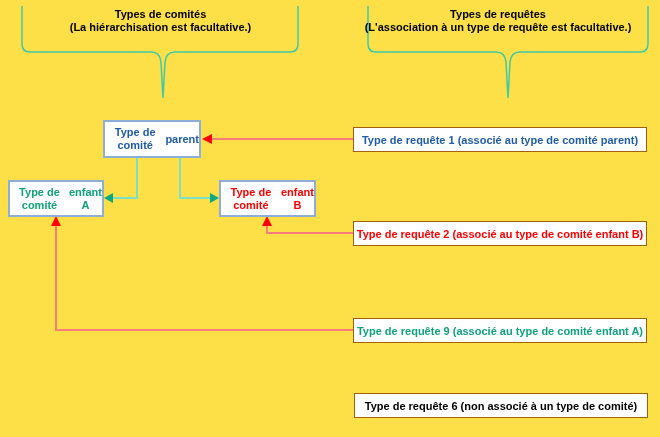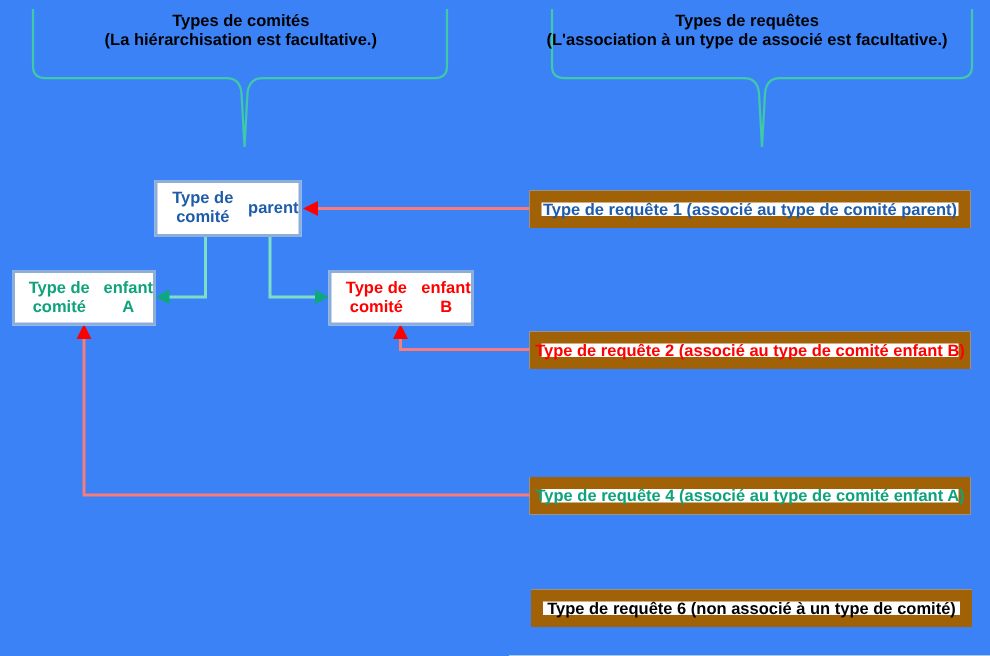--- a/index.html
+++ b/index.html
@@ -5,21 +5,21 @@
   html, body {
     margin: 0;
     padding: 0;
     background: #ffffff;
     font-family: "Liberation Sans", sans-serif;
   }
   .canvas {
     position: relative;
     width: 660px;
     height: 437px;
-    background: #3b82f6;
+    background: #fde047;
     overflow: hidden;
   }
   .svg-layer {
     position: absolute;
     left: 0;
     top: 0;
     width: 660px;
     height: 437px;
   }
   .brace-caption {
@@ -48,21 +48,21 @@
     justify-content: flex-start;
     text-align: center;
     font-size: 11px;
     font-weight: bold;
     line-height: 13px;
   }
   .rbox {
     position: absolute;
     box-sizing: border-box;
     background: #ffffff;
-    border: 8px solid #a16207;
+    border: 1px solid #a16207;
     display: flex;
     align-items: center;
     justify-content: center;
     text-align: center;
     font-size: 11px;
     font-weight: bold;
     line-height: 12px;
     white-space: nowrap;
   }
   .txt-blue  { color: #1f5ca9; }
@@ -107,21 +107,21 @@
     </g>
   </svg>
 
   <div class="brace-caption" style="left:13px; top:8px; width:295px;">
     <div class="title">Types de comités</div>
     <div class="subtitle">(La hiérarchisation est facultative.)</div>
   </div>
 
   <div class="brace-caption" style="left:348px; top:8px; width:300px;">
     <div class="title">Types de requêtes</div>
-    <div class="subtitle">(L'association à un type de associé est facultative.)</div>
+    <div class="subtitle">(L'association à un type de requête est facultative.)</div>
   </div>
 
   <div class="cbox txt-blue" style="left:103px; top:120px; width:98px; height:38px;">
     <span>Type de comité</span>
     <span>parent</span>
   </div>
 
   <div class="cbox txt-teal" style="left:8px; top:180px; width:96px; height:37px;">
     <span>Type de comité</span>
     <span>enfant A</span>
@@ -134,20 +134,20 @@
 
   <div class="rbox txt-blue" style="left:353px; top:127px; width:294px; height:25px;">
     <span>Type de requête 1 (associé au type de comité parent)</span>
   </div>
 
   <div class="rbox txt-red" style="left:353px; top:221px; width:294px; height:25px;align-items:center;">
     <span>Type de requête 2 (associé au type de comité enfant B)</span>
   </div>
 
   <div class="rbox txt-teal" style="left:353px; top:318px; width:294px; height:25px;">
-    <span>Type de requête 4 (associé au type de comité enfant A)</span>
+    <span>Type de requête 9 (associé au type de comité enfant A)</span>
   </div>
 
   <div class="rbox txt-black" style="left:354px; top:393px; width:294px; height:25px;">
     <span>Type de requête 6 (non associé à un type de comité)</span>
   </div>
 
 </div>
 
 </body></html>

